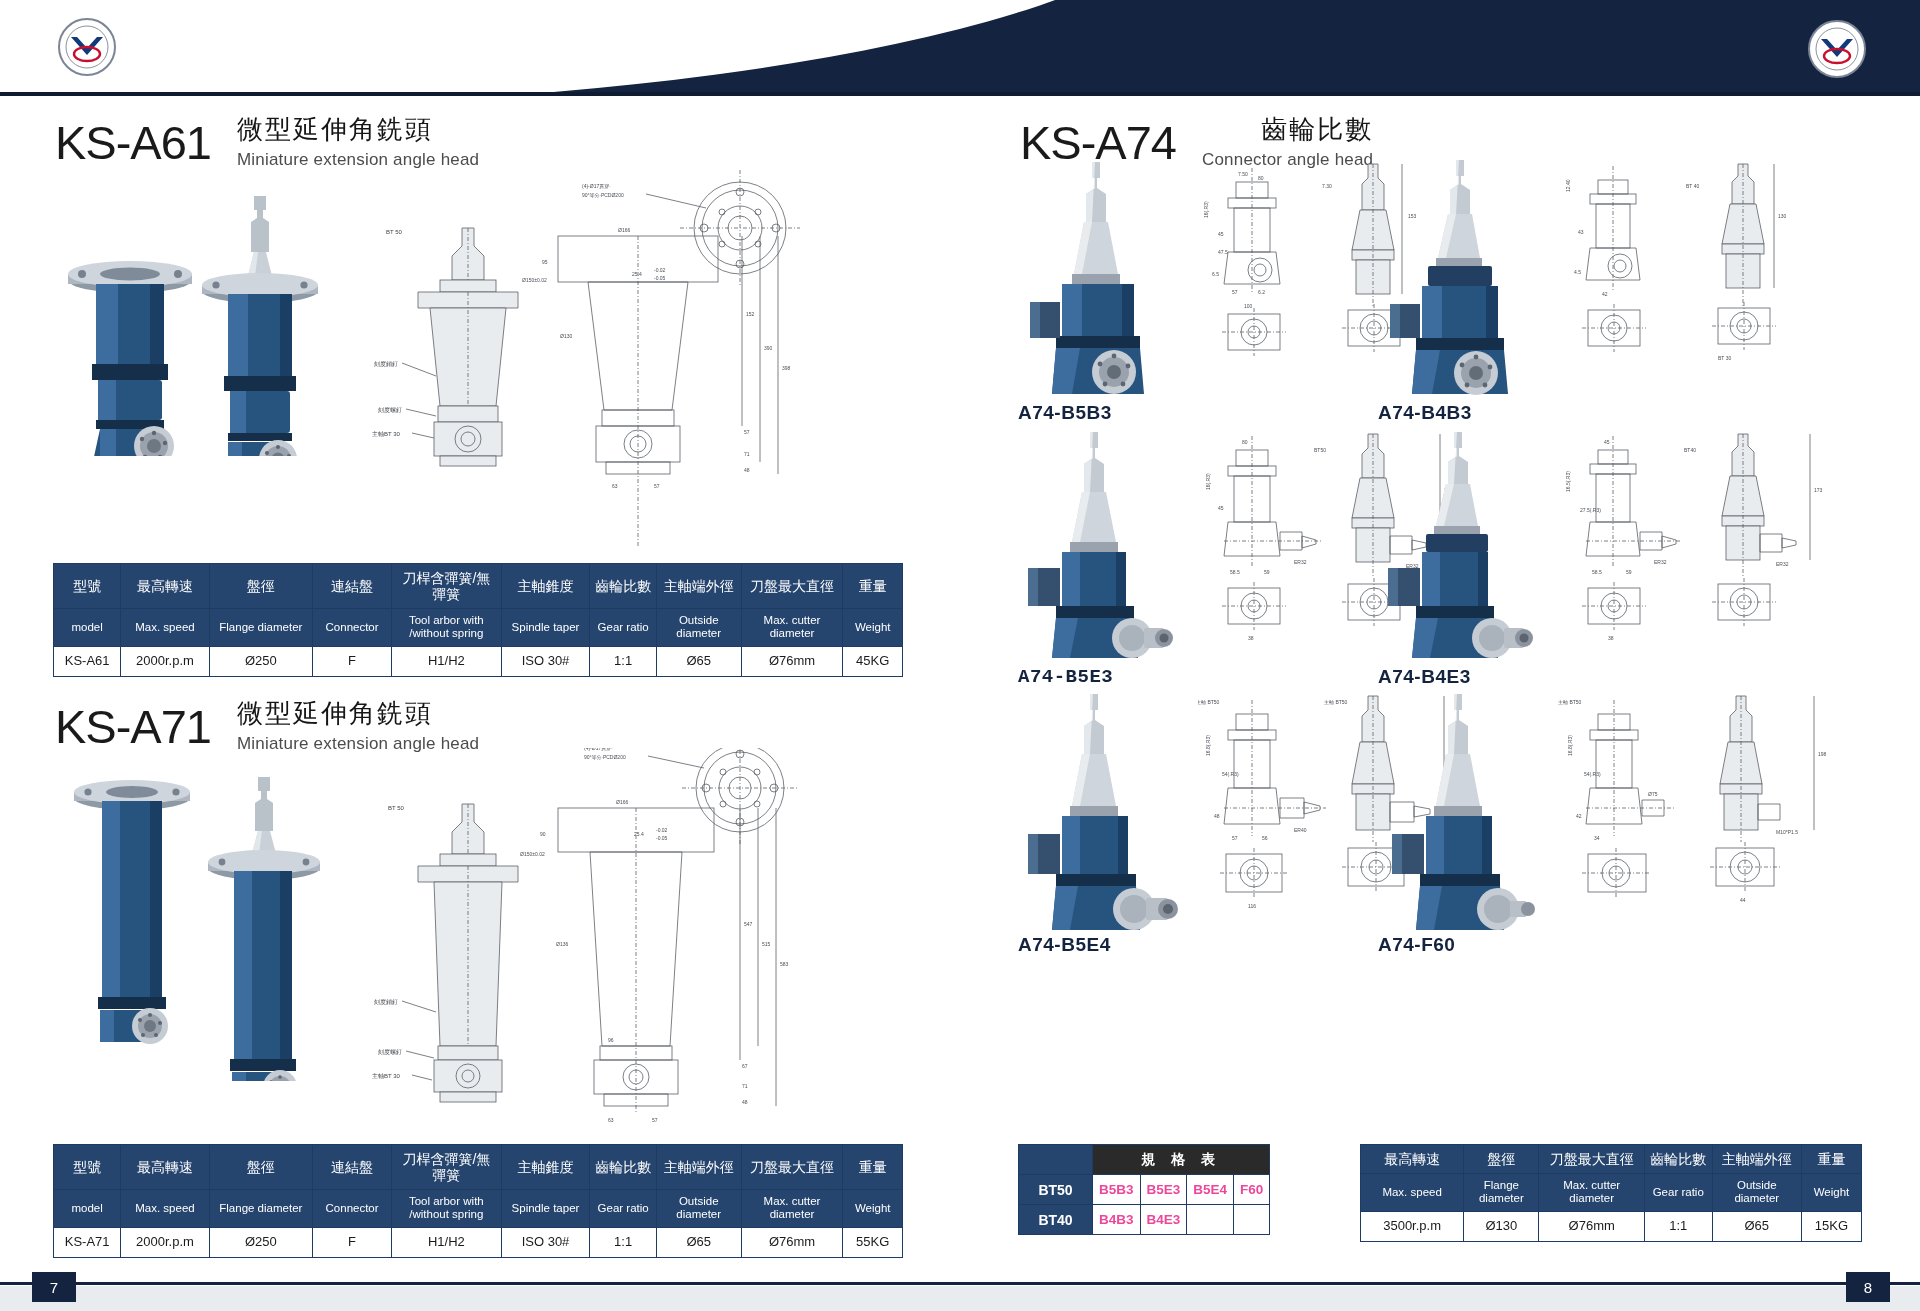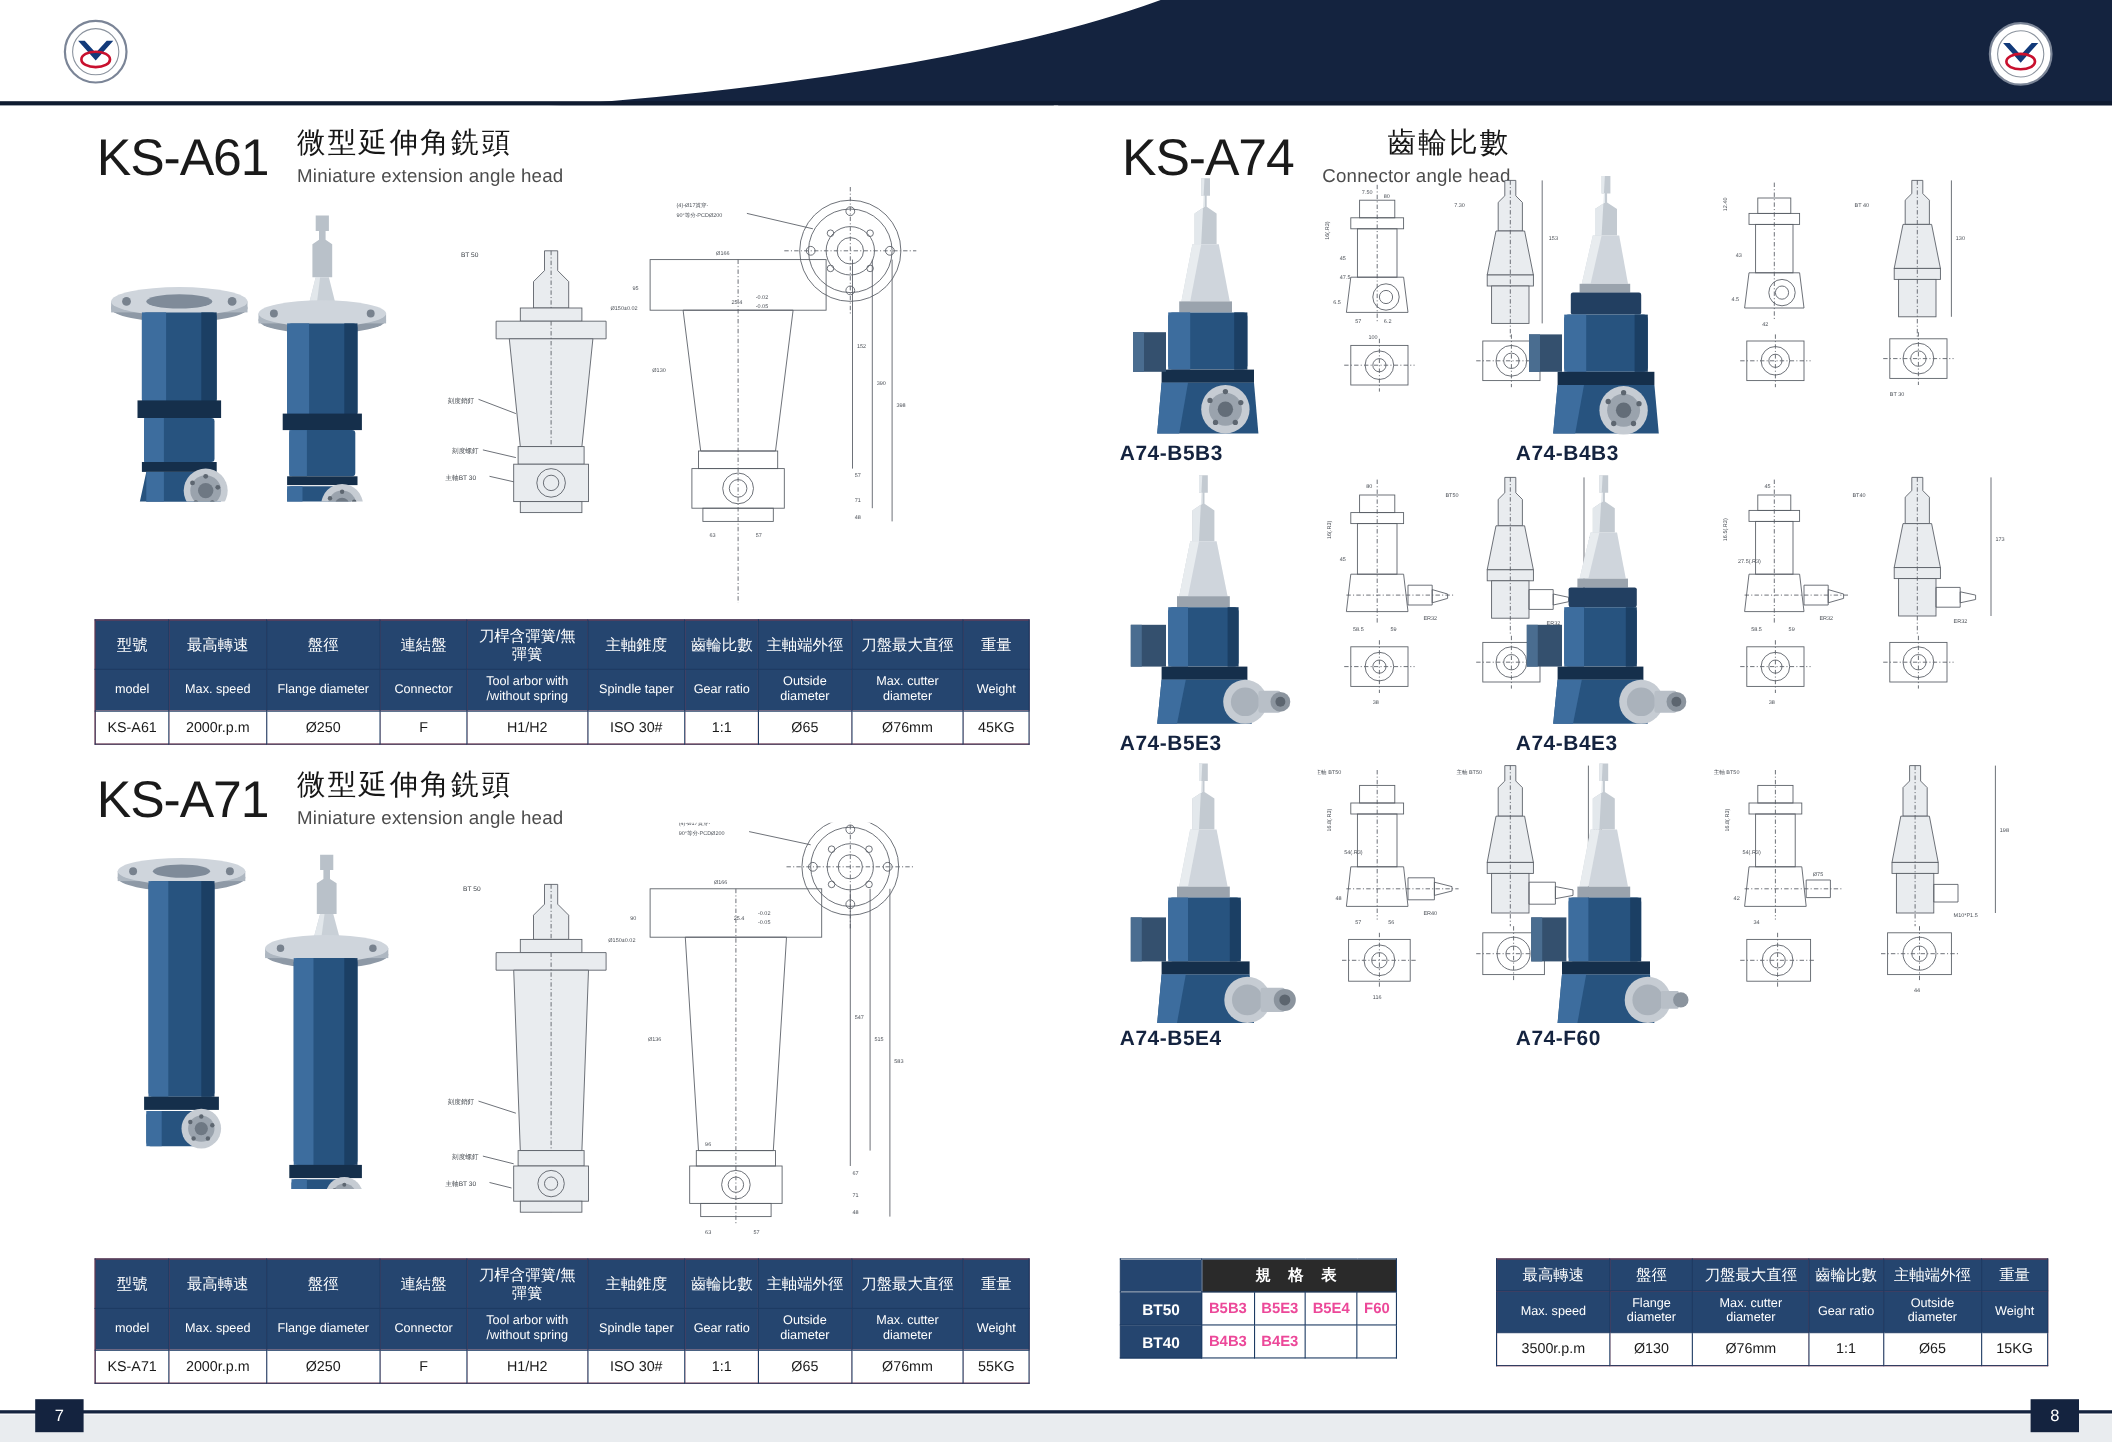--- a/index.html
+++ b/index.html
@@ -45,21 +45,21 @@
     position:absolute; width:58px; height:58px; border-radius:50%;
     background:#ffffff; border:2px solid #7b8597;
     display:flex; align-items:center; justify-content:center;
   }
   .logo.left { top:18px; left:58px; }
   .logo.right { top:20px; left:1808px; }
   .logo svg { display:block; }
 
   
   .page { position:absolute; top:96px; height:1190px; }
-  .page.left { left:0; width:960px;margin-left:33px; }
+  .page.left { left:0; width:960px; }
   .page.right { left:960px; width:960px; }
 
   .gutter { position:absolute; top:96px; left:958px; width:4px; height:1190px; background:#ffffff; }
 
   
   .head { position:absolute; }
   .head .code {
     font-size:47px; font-weight:400; color:#1a1a1a; letter-spacing:-1px;
     font-family:"Liberation Sans", sans-serif;
   }
@@ -754,21 +754,21 @@
         <text class="dwg-t" x="-14" y="24">BT50</text>
         <text class="dwg-t" x="78" y="140">ER32</text>
         <rect x="20" y="156" width="52" height="36" class="dwg"></rect>
         <circle cx="46" cy="174" r="14" class="dwg"></circle>
         <circle cx="46" cy="174" r="7" class="dwg"></circle>
         <line x1="46" y1="150" x2="46" y2="198" class="dwg dash"></line>
         <line x1="14" y1="174" x2="78" y2="174" class="dwg dash"></line>
       </g>
     </svg>
   </div>
-  <div class="caption" style="top:570px; left:58px;">A74-B5E3</div>
+  <div class="caption" style="top:570px; left:58px;font-family:Liberation Mono, monospace;">A74-B5E3</div>
 
   <div class="art" style="top:330px; left:410px;">
     <svg width="180" height="260" viewBox="0 0 180 260">
       <path d="M84 6 L92 6 L92 22 L89 22 L89 30 L98 36 L98 58 L78 58 L78 36 L87 30 L87 22 L84 22 Z" fill="#c3cad1"></path>
       <path d="M84 6 L87 6 L84 58 L78 58 L78 36 L87 30 L87 22 L84 22 Z" fill="#e3e8ec"></path>
       <path d="M76 58 L100 58 L108 100 L66 100 Z" fill="#cfd5dc"></path>
       <path d="M76 58 L84 58 L74 100 L66 100 Z" fill="#e8ecef"></path>
       <rect x="64" y="100" width="46" height="8" fill="#9aa3ad"></rect>
       <rect x="56" y="108" width="62" height="18" rx="2" fill="#223f61"></rect>
       <rect x="52" y="126" width="66" height="54" rx="4" fill="#27537f"></rect>

